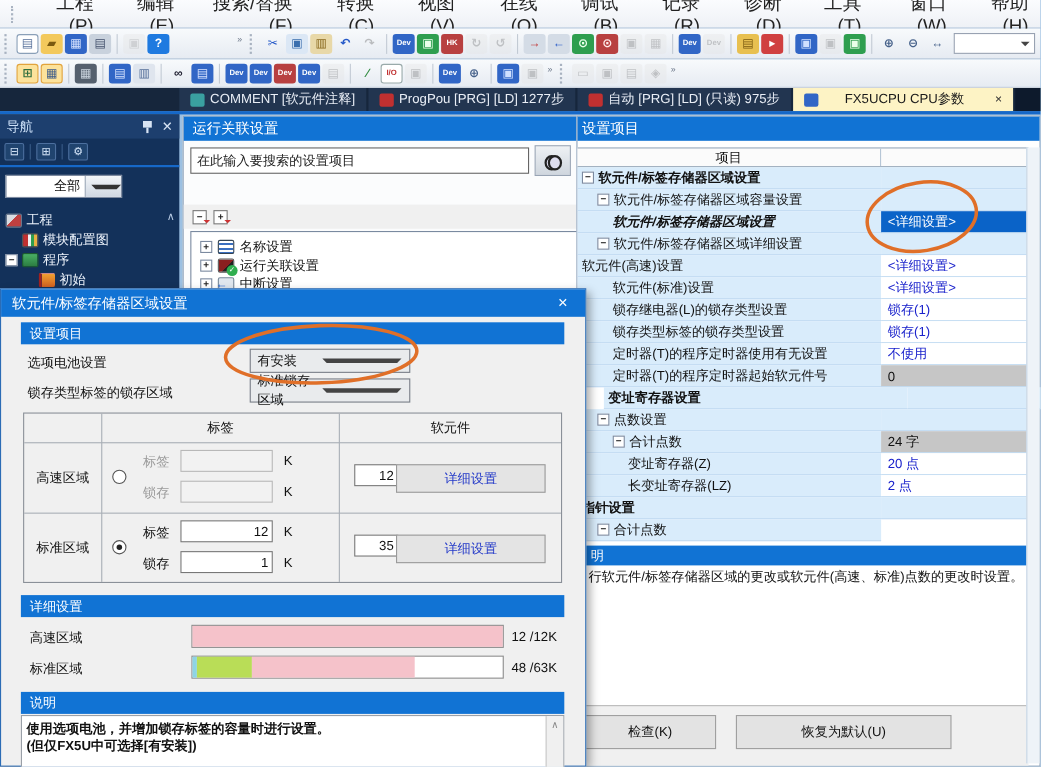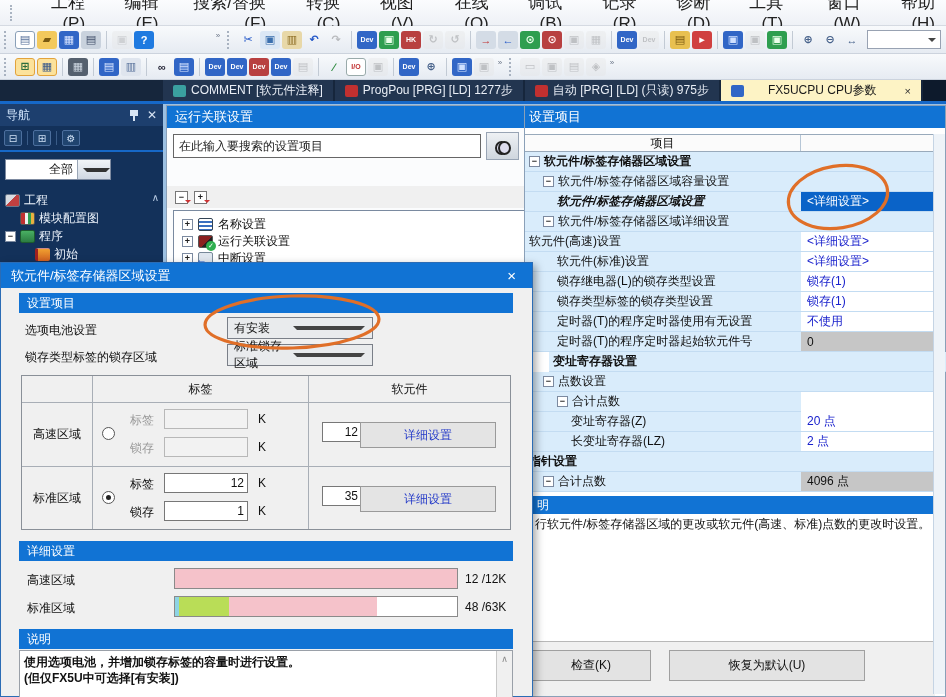--- a/index.html
+++ b/index.html
@@ -467,20 +467,21 @@
           <span class="expbox">−</span>
           <span>点数设置</span>
         </div>
         <div class="rp-val group"></div>
       </div>
       <div class="rp-row" style="top: 240px;">
         <div class="rp-label" style="padding-left: 32px;">
           <span class="expbox">−</span>
           <span>合计点数</span>
         </div>
+        <div class="rp-val readonly">24 字</div>
       </div>
       <div class="rp-row" style="top: 260px;">
         <div class="rp-label" style="padding-left: 46px;">
           <span>变址寄存器(Z)</span>
         </div>
         <div class="rp-val link">20 点</div>
       </div>
       <div class="rp-row" style="top: 280px;">
         <div class="rp-label" style="padding-left: 46px;">
           <span>长变址寄存器(LZ)</span>
@@ -491,21 +492,20 @@
         <div class="rp-label bold" style="padding-left: 4px;">
           <span>指针设置</span>
         </div>
         <div class="rp-val group"></div>
       </div>
       <div class="rp-row" style="top: 320px;">
         <div class="rp-label" style="padding-left: 18px;">
           <span class="expbox">−</span>
           <span>合计点数</span>
         </div>
-        <div class="rp-val readonly">4096 点</div>
       </div>
     </div>
   <div id="rp-descbar">
     <span>明</span>
   </div>
   <div id="rp-desctext">行软元件/标签存储器区域的更改或软元件(高速、标准)点数的更改时设置。</div>
   <div id="rp-btnbar">
     <div class="rp-btn" style="left:6px;width:120px">检查(K)</div>
     <div class="rp-btn" style="left:144px;width:196px">恢复为默认(U)</div>
   </div>

